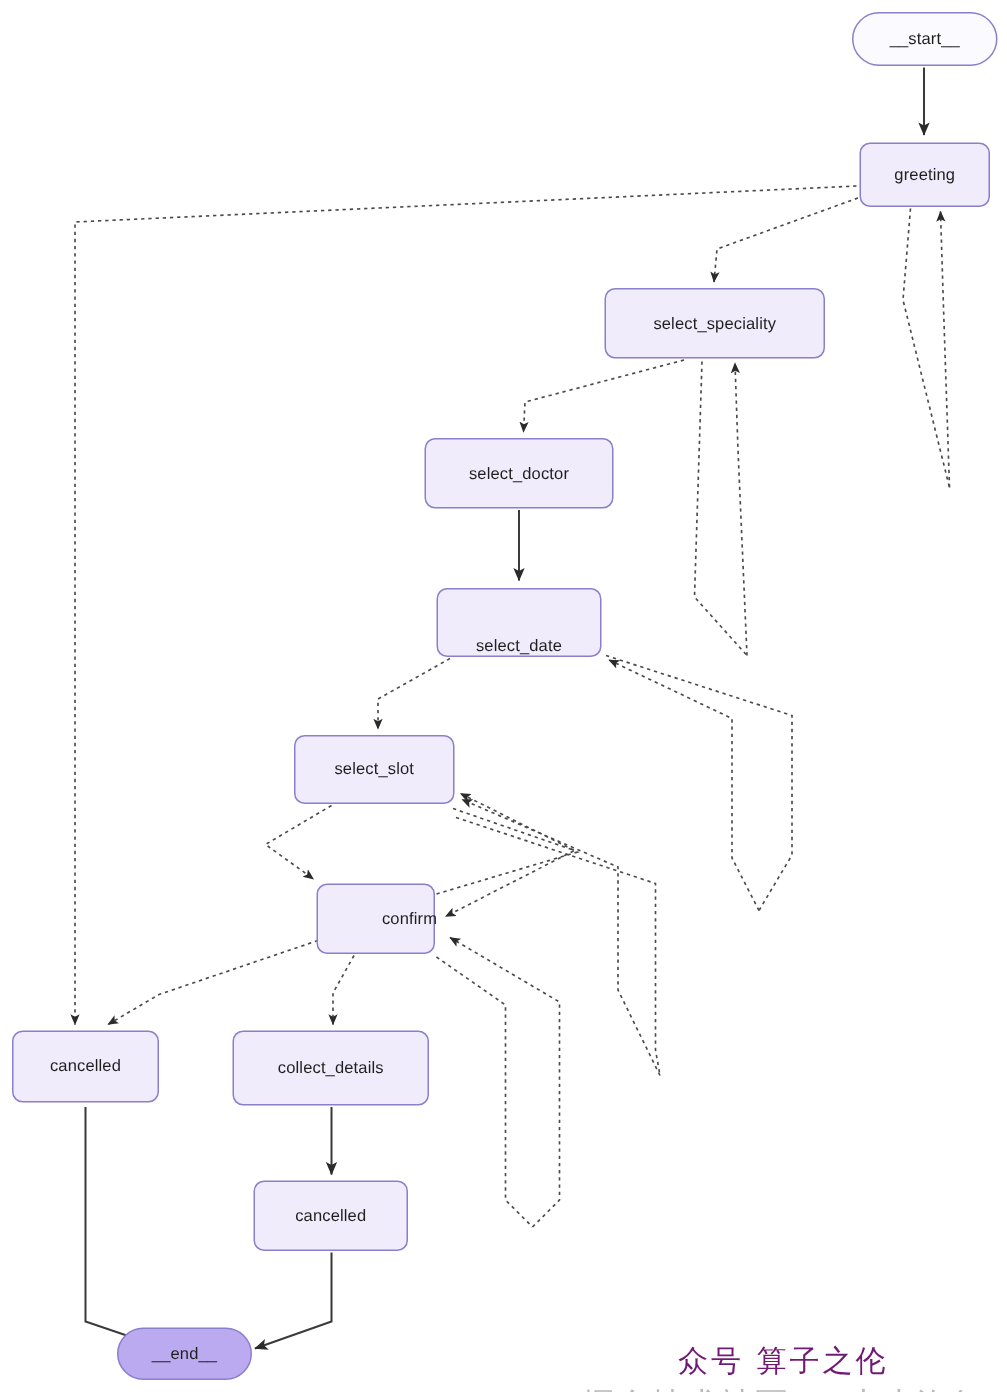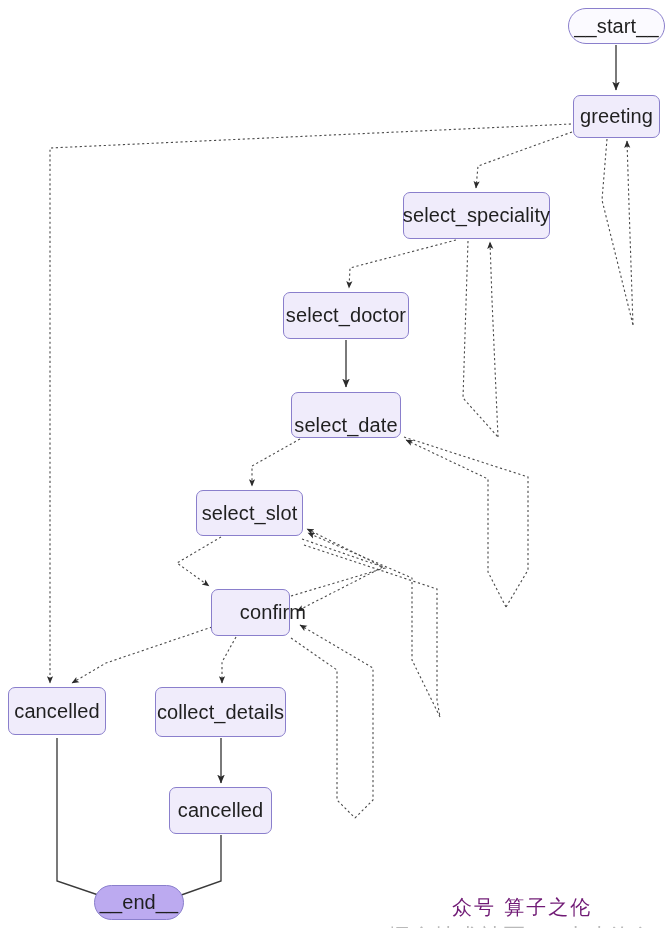--- a/index.html
+++ b/index.html
@@ -28,21 +28,21 @@
   .node {
     position: absolute;
     box-sizing: border-box;
     display: flex;
     align-items: center;
     justify-content: center;
     background: #f0ecfb;
     border: 1.4px solid #8a7fcc;
     border-radius: 7px;
     color: #1f1f1f;
-    font-size: 20px;
+    font-size: 11px;
     font-family: "Liberation Sans", sans-serif;
     letter-spacing: 0.1px;
     white-space: nowrap;
     z-index: 5;
   }
   .node.terminal {
     border-radius: 999px;
   }
   .node.start-node {
     background: #fbfaff;
@@ -179,21 +179,21 @@
   </div>
 
   <div class="node" style="left:155px; top:687px; width:131px; height:50px;text-align:center;">
     <span class="node-label">collect_details</span>
   </div>
 
   <div class="node" style="left:169px; top:787px; width:103px; height:47px;">
     <span class="node-label">cancelled</span>
   </div>
 
-  <div class="node terminal end-node" style="left:94px; top:885px; width:90px; height:35px;">
+  <div class="node terminal end-node" style="left:78px; top:885px; width:90px; height:35px;">
     <span class="node-label">__end__</span>
   </div>
 
   <div id="watermark">
     <div class="wm-main">掘金技术社区 @ 山水洛行</div>
     <div class="wm-sub">众号 算子之伦</div>
   </div>
 
 </div>
 

